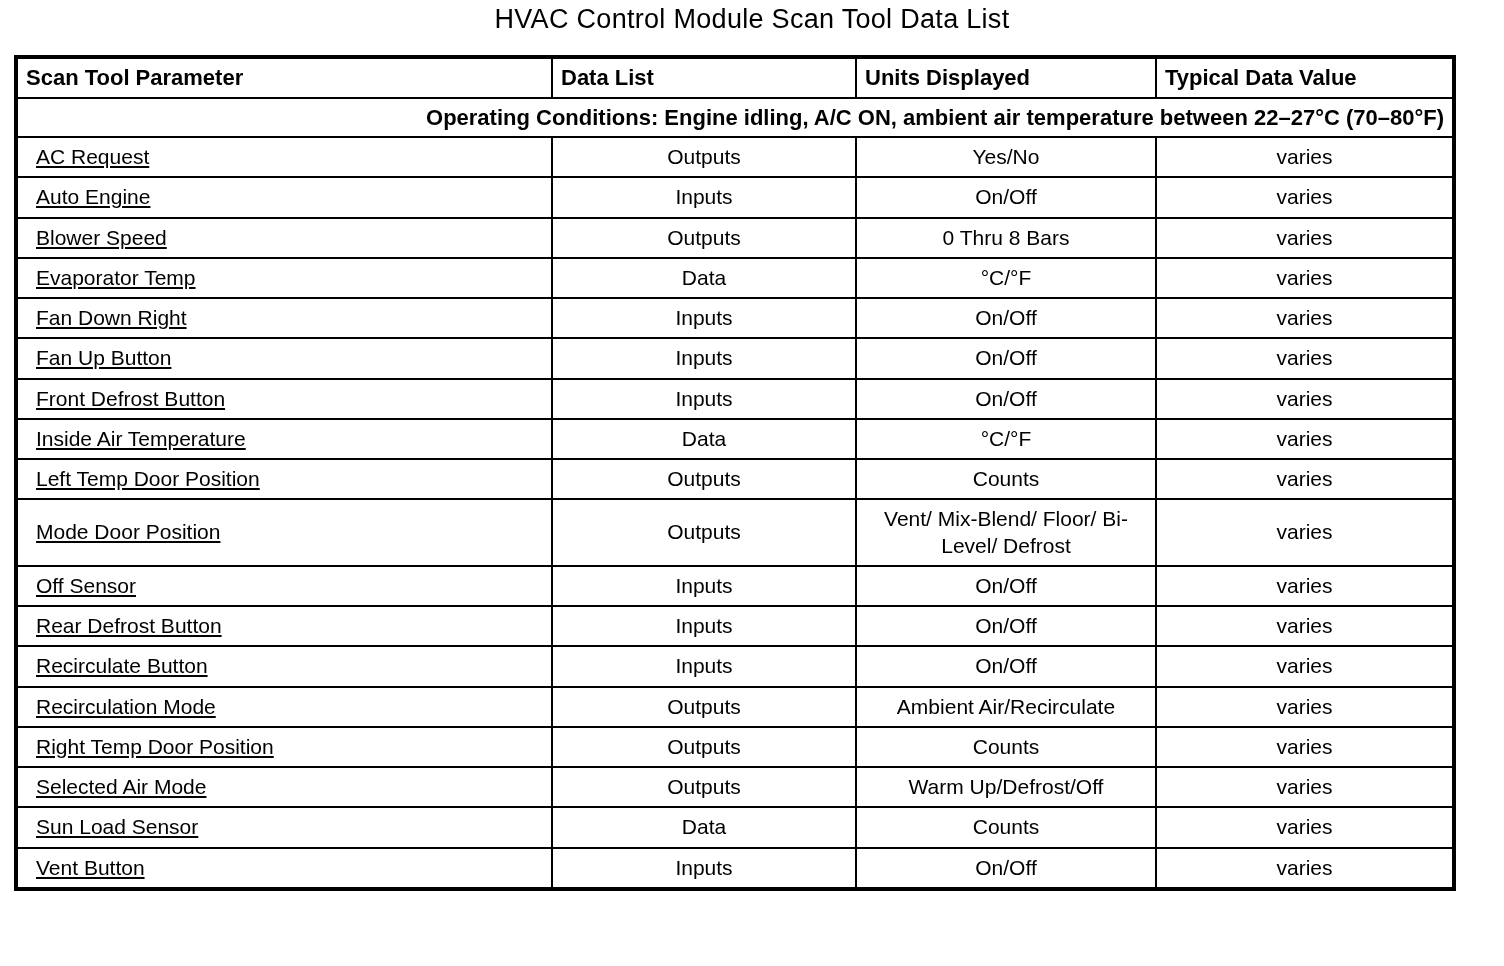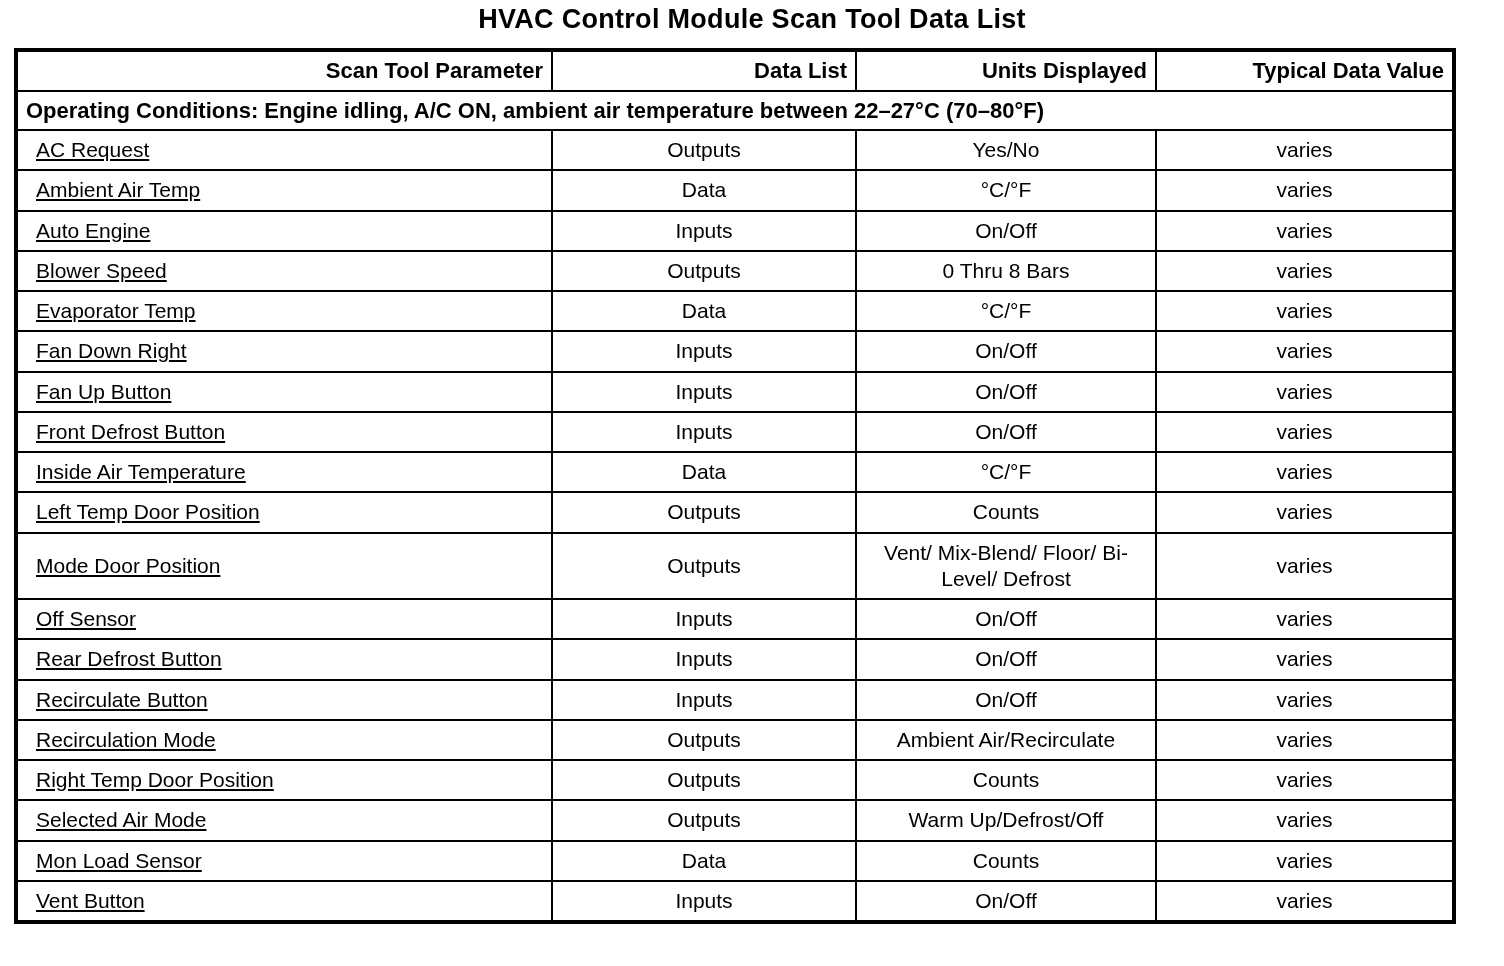--- a/index.html
+++ b/index.html
@@ -12,47 +12,47 @@
   }
   .page {
     width: 1504px;
     min-height: 966px;
     padding: 2px 14px 12px 14px;
     background: #ffffff;
   }
   .title {
     text-align: center;
     font-size: 27px;
-    font-weight: bold;
-    margin: 2px 0 13px 0;
+    font-weight: normal;
+    margin: 2px 0 20px 0;
     letter-spacing: 0.3px;
   }
   table.data-table {
     border-collapse: collapse;
     table-layout: fixed;
     width: 1438px;
     border: 4px solid #000;
   }
   .data-table th,
   .data-table td {
     border: 2px solid #000;
     padding: 6px 8px;
     font-size: 21px;
     line-height: 1.25;
     overflow: hidden;
   }
   .data-table th {
     font-weight: bold;
-    text-align: right;
+    text-align: left;
     font-size: 22px;
     padding: 5px 8px;
   }
   .data-table td.conditions {
     font-weight: bold;
-    text-align: left;
+    text-align: right;
     font-size: 22px;
     padding: 5px 8px;
   }
   .data-table td.left {
     text-align: left;
     padding-left: 18px;
     text-decoration: underline;
   }
   .data-table td.center {
     text-align: center;
@@ -84,26 +84,20 @@
       </tr>
     </thead>
     <tbody id="table-body">
         <tr>
           <td class="left">AC Request</td>
           <td class="center">Outputs</td>
           <td class="center">Yes/No</td>
           <td class="center">varies</td>
         </tr>
         <tr>
-          <td class="left">Ambient Air Temp</td>
-          <td class="center">Data</td>
-          <td class="center">°C/°F</td>
-          <td class="center">varies</td>
-        </tr>
-        <tr>
           <td class="left">Auto Engine</td>
           <td class="center">Inputs</td>
           <td class="center">On/Off</td>
           <td class="center">varies</td>
         </tr>
         <tr>
           <td class="left">Blower Speed</td>
           <td class="center">Outputs</td>
           <td class="center">0 Thru 8 Bars</td>
           <td class="center">varies</td>
@@ -180,21 +174,21 @@
           <td class="center">Counts</td>
           <td class="center">varies</td>
         </tr>
         <tr>
           <td class="left">Selected Air Mode</td>
           <td class="center">Outputs</td>
           <td class="center">Warm Up/Defrost/Off</td>
           <td class="center">varies</td>
         </tr>
         <tr>
-          <td class="left">Mon Load Sensor</td>
+          <td class="left">Sun Load Sensor</td>
           <td class="center">Data</td>
           <td class="center">Counts</td>
           <td class="center">varies</td>
         </tr>
         <tr>
           <td class="left">Vent Button</td>
           <td class="center">Inputs</td>
           <td class="center">On/Off</td>
           <td class="center">varies</td>
         </tr>

